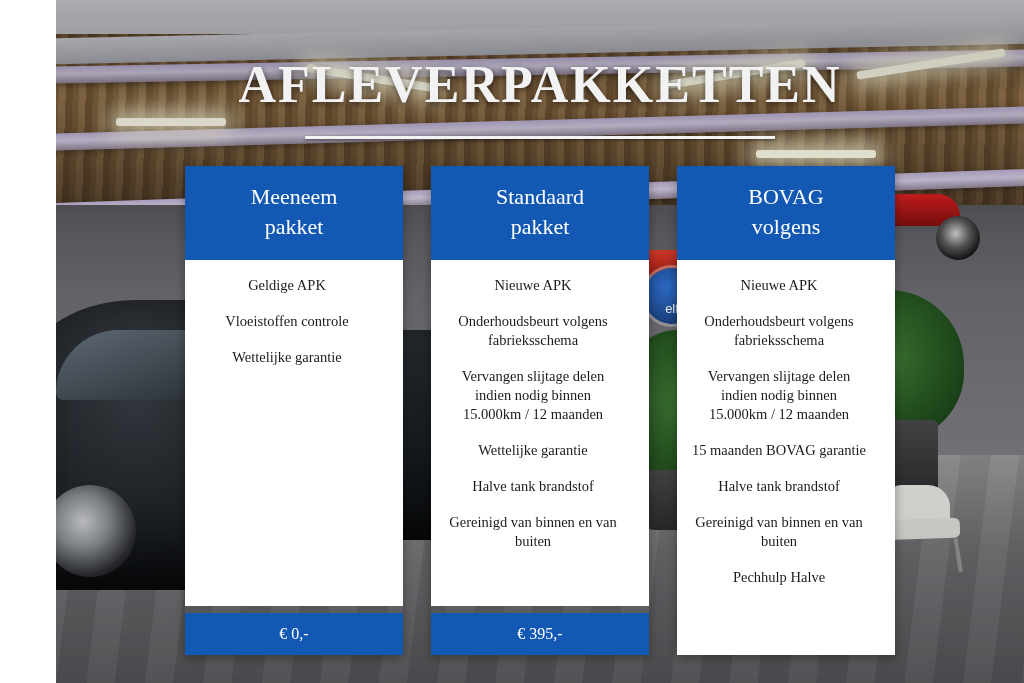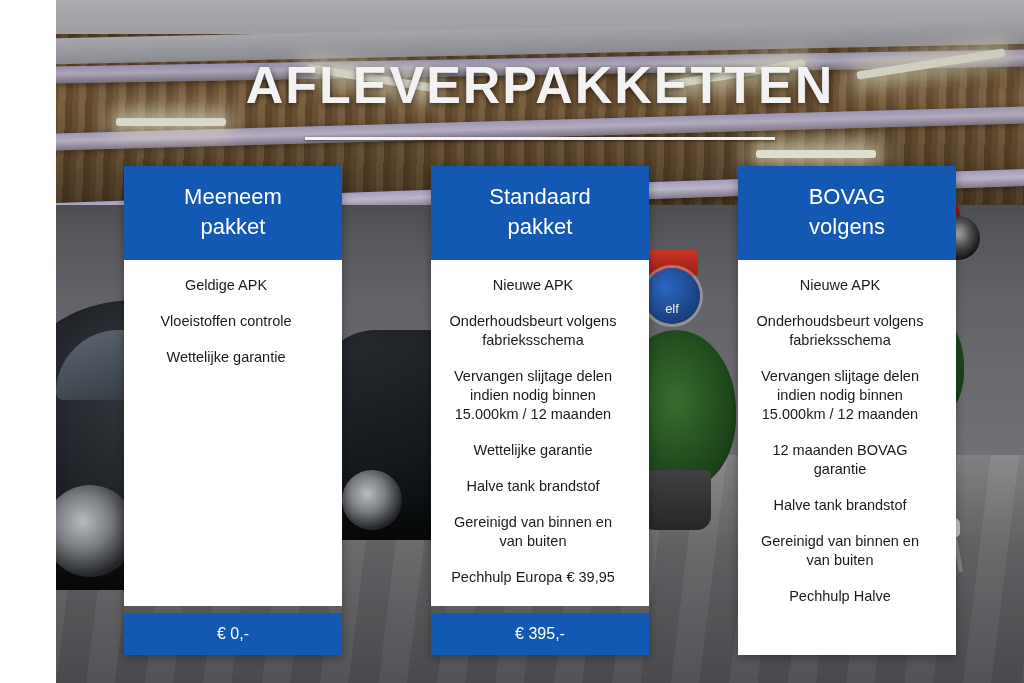--- a/index.html
+++ b/index.html
@@ -13,20 +13,21 @@
     font-family: "Liberation Sans", sans-serif;
     overflow: hidden;
   }
 
   .page {
     position: relative;
     width: 1024px;
     height: 683px;
     background: #ffffff;
     overflow: hidden;
+    font-family: Liberation Serif, serif;
   }
 
   
   .photo {
     position: absolute;
     left: 56px;
     top: 0;
     width: 968px;
     height: 683px;
     overflow: hidden;
@@ -227,21 +228,21 @@
   }
 
   
   .cards {
     position: absolute;
     left: 56px;
     top: 166px;
     width: 968px;
     display: flex;
     justify-content: center;
-    gap: 89px;
+    gap: 28px;
   }
   .card {
     width: 218px;
     display: flex;
     flex-direction: column;
     box-shadow: 0 3px 10px rgba(0,0,0,0.35);
   }
   .card-header {
     background: #1359b3;
     color: #ffffff;
@@ -358,33 +359,32 @@
     <div class="card card-2">
       <div class="card-header">Standaard
 pakket</div>
       <div class="card-body">
         <div class="feature">Nieuwe APK</div>
         <div class="feature">Onderhoudsbeurt volgens fabrieksschema</div>
         <div class="feature">Vervangen slijtage delen indien nodig binnen 15.000km / 12 maanden</div>
         <div class="feature">Wettelijke garantie</div>
         <div class="feature">Halve tank brandstof</div>
         <div class="feature">Gereinigd van binnen en van buiten</div>
-        <div class="feature">Pechhulp Europa € 39,95</div>
       </div>
       <div class="card-price">€ 395,-</div>
     </div>
 
     <div class="card card-3">
       <div class="card-header">BOVAG
 volgens</div>
       <div class="card-body">
         <div class="feature">Nieuwe APK</div>
         <div class="feature">Onderhoudsbeurt volgens fabrieksschema</div>
         <div class="feature">Vervangen slijtage delen indien nodig binnen 15.000km / 12 maanden</div>
-        <div class="feature">12 maanden BOVAG garantie</div>
+        <div class="feature">15 maanden BOVAG garantie</div>
         <div class="feature">Halve tank brandstof</div>
         <div class="feature">Gereinigd van binnen en van buiten</div>
         <div class="feature">Pechhulp Halve</div>
       </div>
     </div>
 
   </div>
 
 </div>
 

